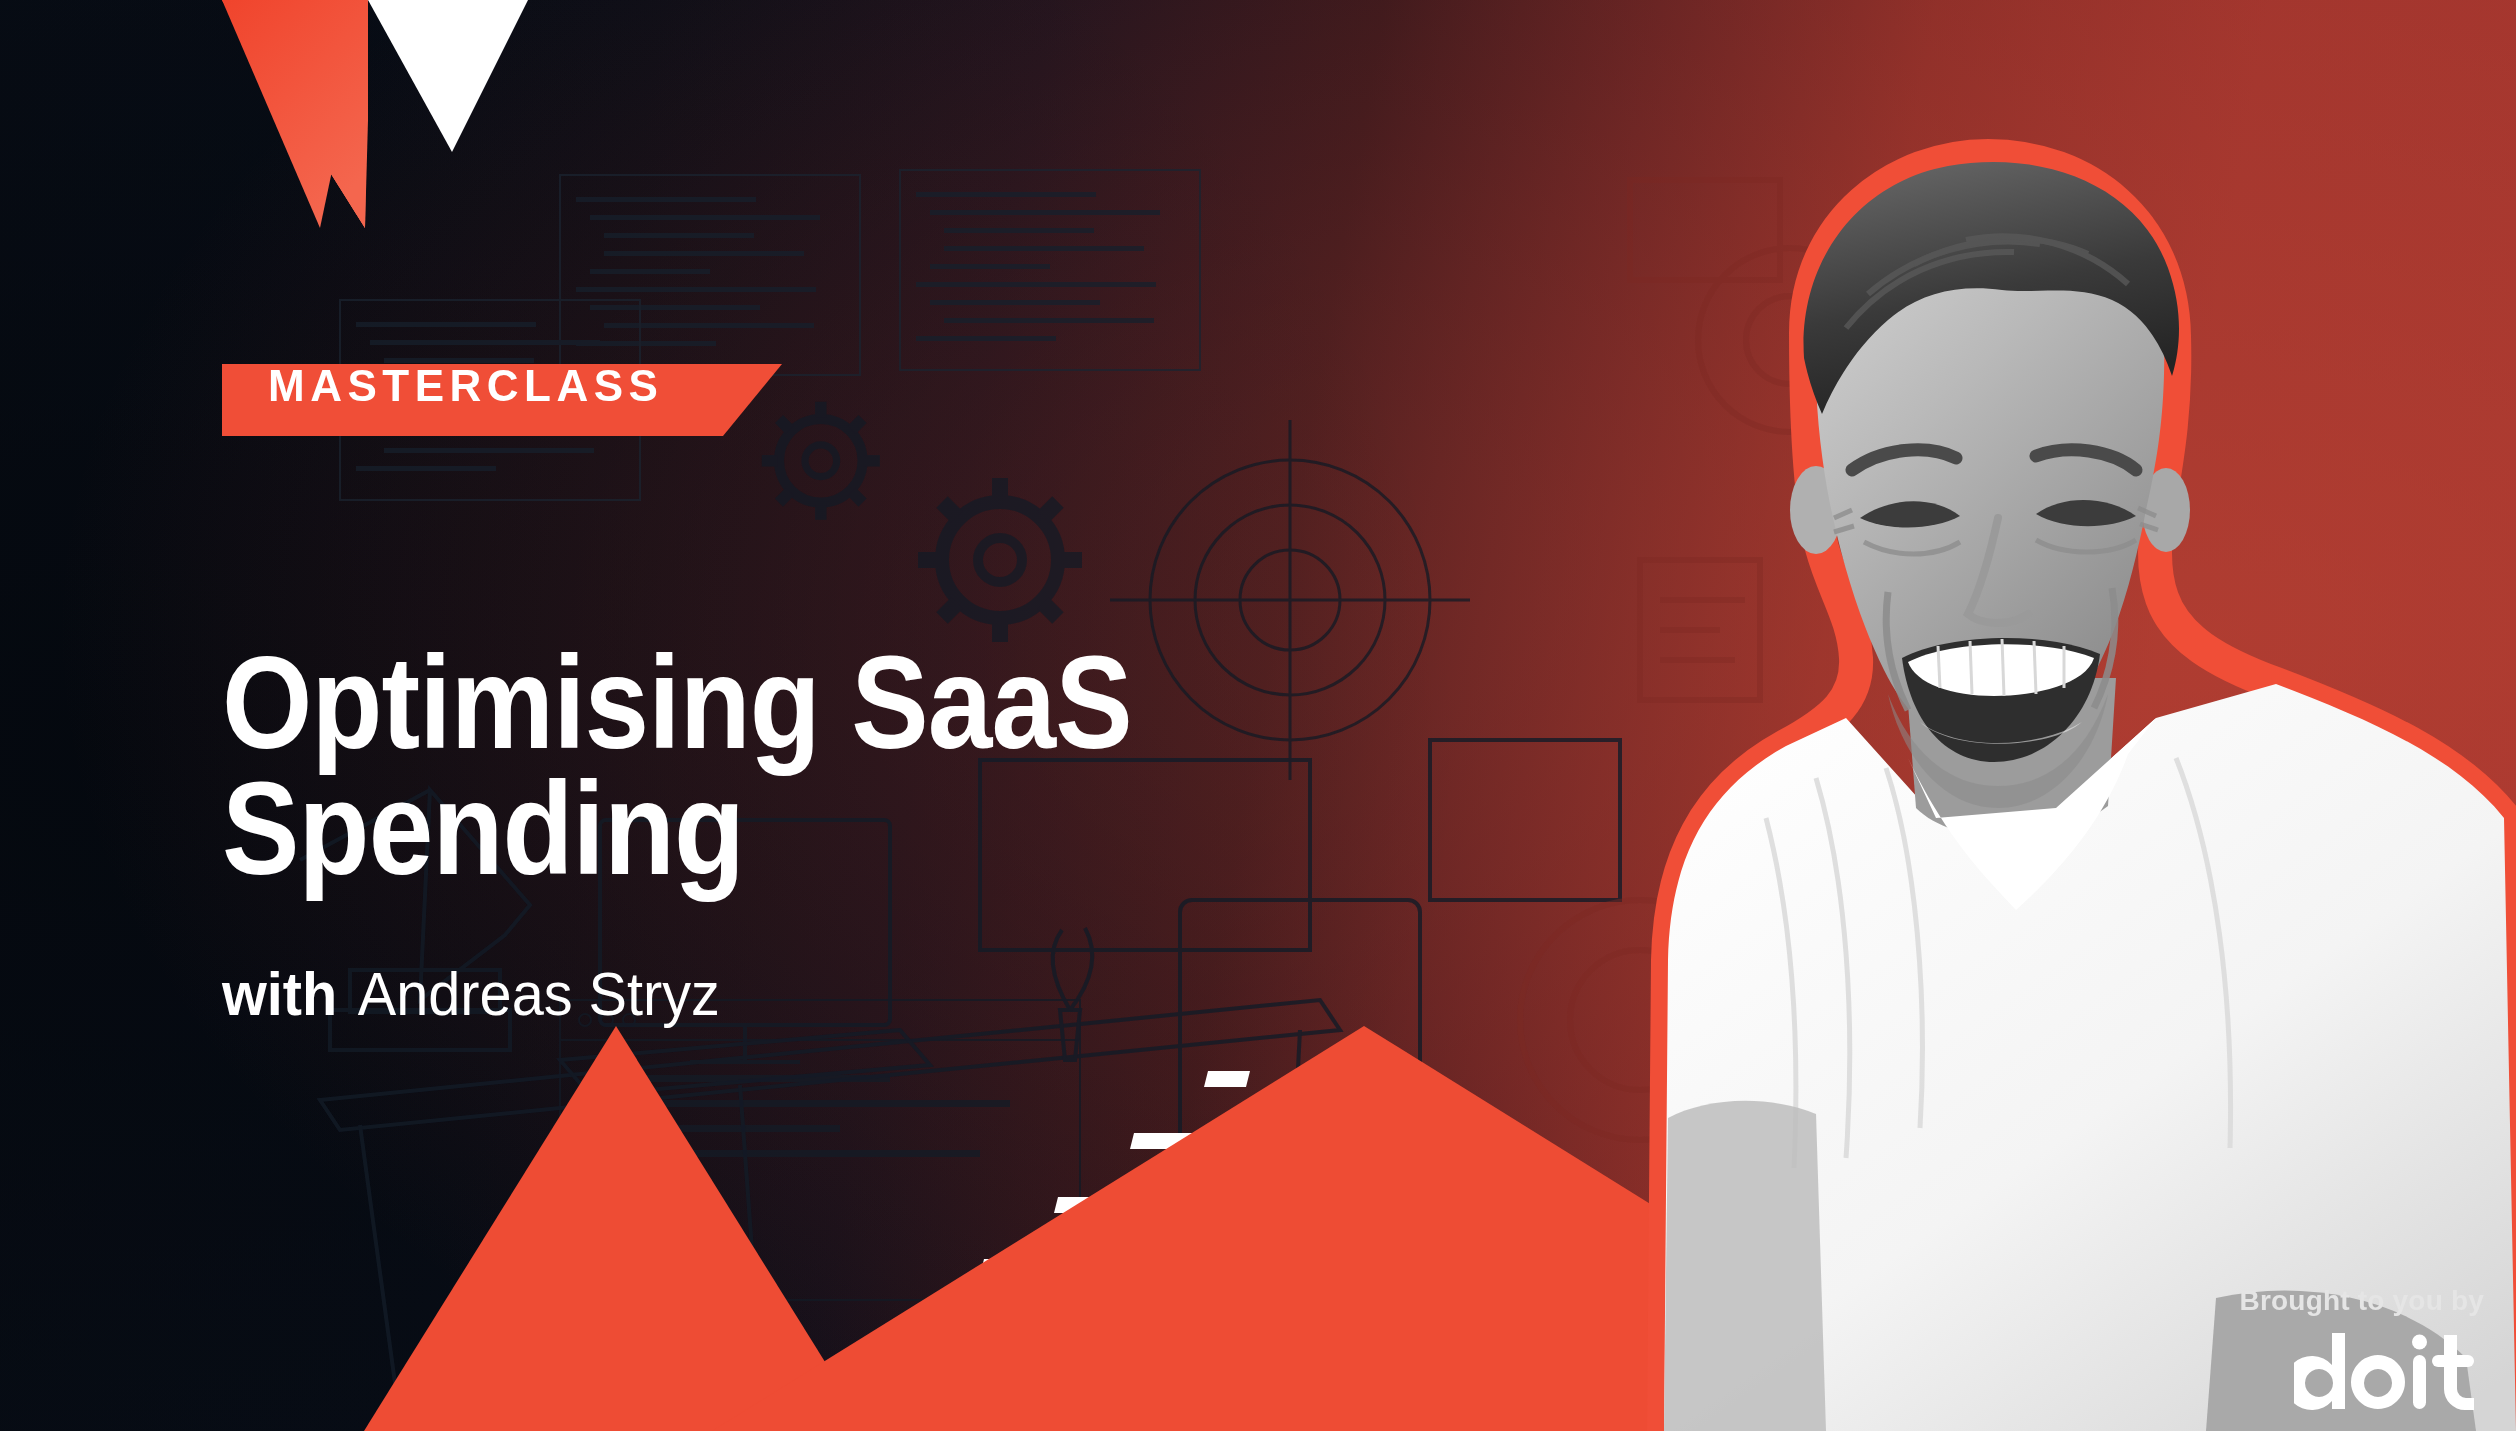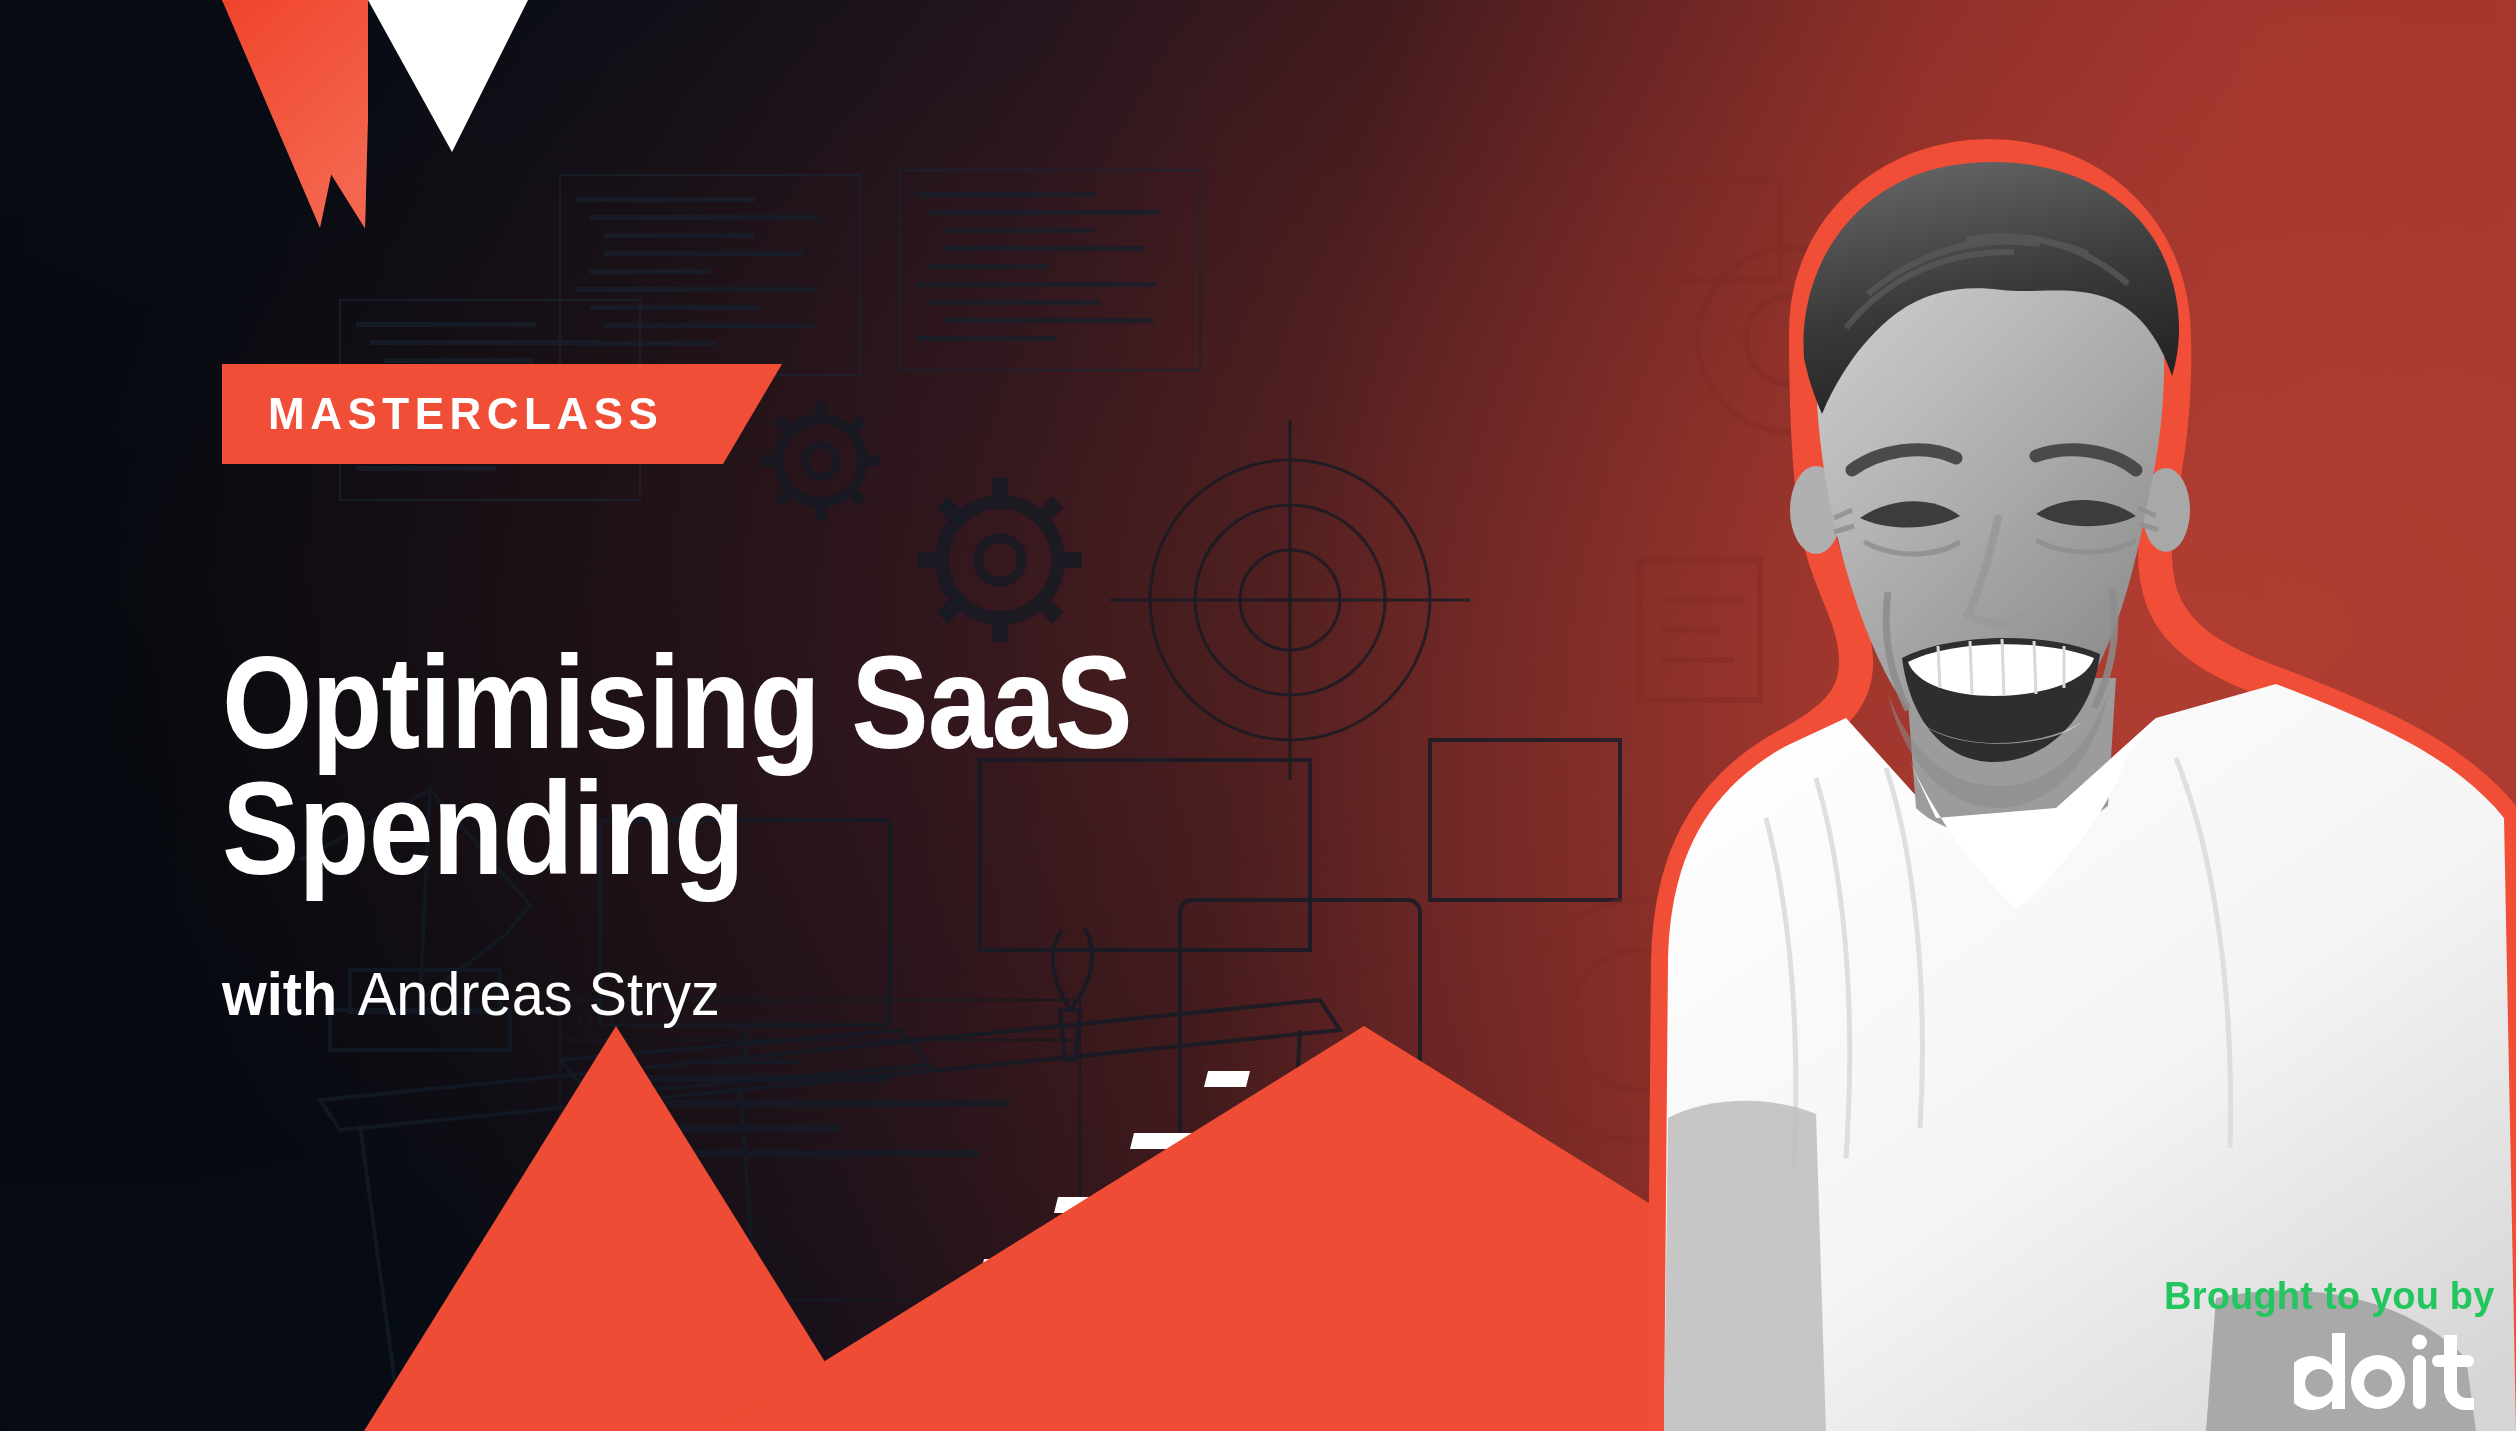--- a/index.html
+++ b/index.html
@@ -86,26 +86,26 @@
     position: absolute;
     left: 222px;
     top: 0;
     width: 1200px;
     height: 100%;
   }
 
   .badge {
     position: absolute;
     top: 364px; left: 0;
-    height: 100px;
+    height: 72px;
     min-width: 560px;
     background: #f04e37;
     clip-path: polygon(0 0, 100% 0, calc(100% - 59px) 100%, 0 100%);
     display: flex;
-    align-items: center;
+    align-items: flex-start;
     padding: 0 54px 0 46px;
     box-sizing: border-box;
   }
   .badge-label {
     color: #ffffff;
     font-size: 44px;
     font-weight: 700;
     letter-spacing: 5.5px;
     line-height: 1;
     white-space: nowrap;
@@ -146,22 +146,22 @@
 
   
   .brand {
     position: absolute;
     right: 32px;
     bottom: 14px;
     width: 320px;
     text-align: right;
   }
   .brand-kicker {
-    color: #22c55e;
-    font-size: 38px;
+    color: #e5e5e5;
+    font-size: 28px;
     font-weight: 700;
     letter-spacing: 0.2px;
     line-height: 1;
     margin-bottom: 14px;
     white-space: nowrap;
     font-family: "Liberation Sans", sans-serif;
   }
   .brand-logo {
     display: inline-block;
     width: 190px;

